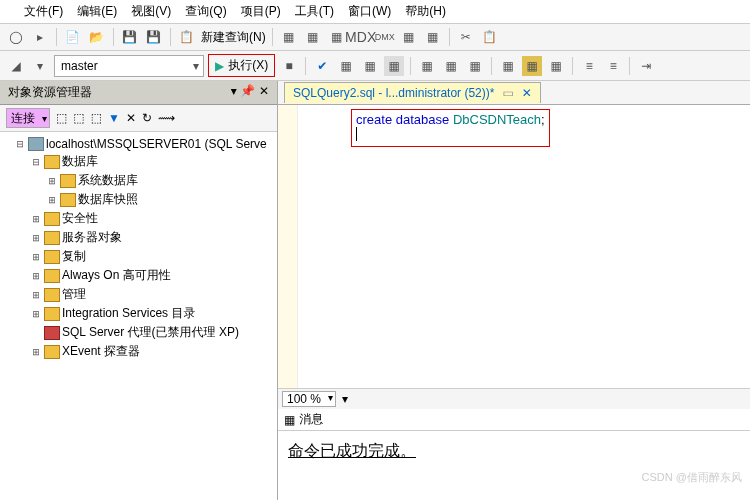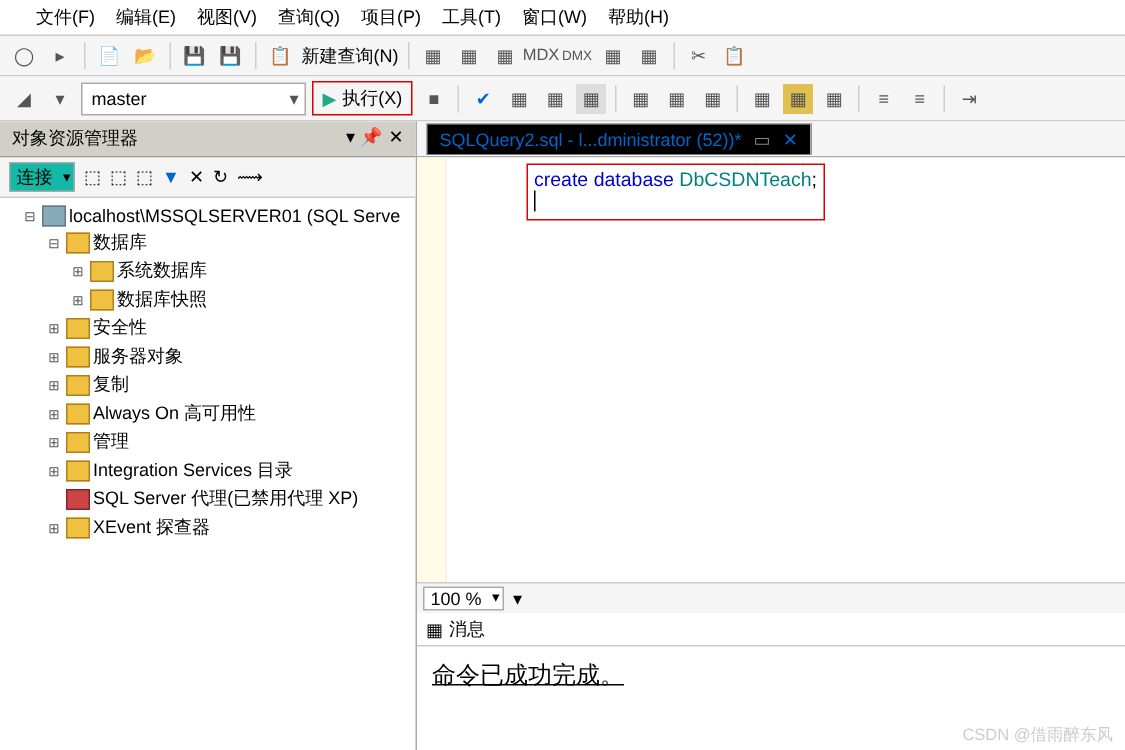--- a/index.html
+++ b/index.html
@@ -13,49 +13,49 @@
 .dropdown { border: 1px solid #aaa; background: #fff; height: 22px; padding: 0 16px 0 6px; min-width: 150px; display: flex; align-items: center; position: relative; }
 .dropdown::after { content: "▾"; position: absolute; right: 4px; color: #555; }
 .execute-btn { border: 1px solid #d00; display: flex; align-items: center; padding: 2px 6px; gap: 4px; background: #f5f5f5; cursor: pointer; }
 .execute-btn .tri { color: #2a8; }
 .main { display: flex; height: calc(100% - 80px); }
 .sidebar { width: 278px; border-right: 1px solid #aaa; display: flex; flex-direction: column; background: #fff; }
 .panel-header { background: #d0d0c8; padding: 3px 8px; display: flex; justify-content: space-between; align-items: flex-start; border-bottom: 1px solid #999; }
 .panel-title { color: #000; }
 .panel-btns { display: flex; gap: 4px; }
 .connect-bar { padding: 3px 6px; display: flex; align-items: center; gap: 6px; border-bottom: 1px solid #ccc; background: #f5f5f5; }
-.connect-bar .dd { border: 1px solid #aaa; background: #14b8a6; padding: 0 14px 0 4px; height: 20px; position: relative; display: flex; align-items: center; }
+.connect-bar .dd { border: 1px solid #aaa; background: #f0abfc; padding: 0 14px 0 4px; height: 20px; position: relative; display: flex; align-items: center; }
 .connect-bar .dd::after { content: "▾"; position: absolute; right: 2px; font-size: 10px; }
 .tree { padding: 4px 2px; overflow: auto; flex: 1; }
 .tree-item { display: flex; align-items: center; padding: 1px 0; gap: 2px; white-space: nowrap; }
 .tree-item .exp { width: 12px; text-align: center; color: #555; cursor: pointer; font-size: 9px; }
 .tree-item .ico { width: 16px; height: 14px; display: inline-block; }
 .folder { background: #f0c040; border: 1px solid #b08020; }
 .server-ico { background: #8ab; border: 1px solid #678; }
 .lvl1 { padding-left: 12px; }
 .lvl2 { padding-left: 28px; }
 .lvl3 { padding-left: 44px; }
 .editor-area { flex: 1; display: flex; flex-direction: column; position: relative; }
 .tab-bar { display: flex; align-items: center; background: #f5f5f5; border-bottom: 1px solid #aaa; padding-left: 6px; height: 24px; }
-.tab { background: #000000; border: 1px solid #aaa; border-bottom: none; padding: 3px 8px; display: flex; align-items: center; gap: 8px; color: #0066cc; }
+.tab { background: #fef9c3; border: 1px solid #aaa; border-bottom: none; padding: 3px 8px; display: flex; align-items: center; gap: 8px; color: #0066cc; }
 .tab .pin { color: #888; }
 .tab .close { cursor: pointer; }
 .code-area { flex: 1; display: flex; background: #fff; position: relative; gap: 47px; }
 .gutter { width: 20px; background: #fffbe6; border-right: 1px solid #eee; }
 .code { padding: 4px 6px; font-family: Consolas, monospace; font-size: 13px; position: relative; }
 .code-box { border: 1px solid #d00; padding: 2px 4px; }
 .kw { color: #0000cc; }
 .ident { color: #008080; }
 .cursor { border-left: 1px solid #000; height: 14px; display: inline-block; }
 .zoom-bar { display: flex; align-items: center; padding: 2px 4px; border-top: 1px solid #ccc; background: #f5f5f5; gap: 6px; }
 .zoom-dd { border: 1px solid #aaa; background: #fff; padding: 0 14px 0 4px; position: relative; }
 .zoom-dd::after { content: "▾"; position: absolute; right: 2px; font-size: 10px; }
 .msg-tab { display: flex; align-items: center; padding: 2px 6px; gap: 4px; border-bottom: 1px solid #ccc; background: #fff; }
 .msg-body { padding: 6px 10px; font-family: Consolas, monospace; font-size: 16px; line-height: 1.8; text-decoration: underline; }
-.watermark { position: absolute; bottom: 4px; right: 8px; color: #ccc; font-size: 11px; }
+.watermark { position: absolute; bottom: 16px; right: 8px; color: #ccc; font-size: 11px; }
 </style>
 </head>
 <body>
 
 <div class="menubar">
   <span>文件(F)</span>
   <span>编辑(E)</span>
   <span>视图(V)</span>
   <span>查询(Q)</span>
   <span>项目(P)</span>
@@ -73,21 +73,21 @@
   <div class="tb-sep"></div>
   <div class="tb-btn" style="color:#06c">💾</div>
   <div class="tb-btn" style="color:#06c">💾</div>
   <div class="tb-sep"></div>
   <div class="tb-btn">📋</div>
   <span>新建查询(N)</span>
   <div class="tb-sep"></div>
   <div class="tb-btn">▦</div>
   <div class="tb-btn">▦</div>
   <div class="tb-btn">▦</div>
-  <div class="tb-btn" style="font-size:11px">MDX</div>
+  <div class="tb-btn" style="font-size:14px">MDX</div>
   <div class="tb-btn" style="font-size:9px">DMX</div>
   <div class="tb-btn">▦</div>
   <div class="tb-btn">▦</div>
   <div class="tb-sep"></div>
   <div class="tb-btn">✂</div>
   <div class="tb-btn">📋</div>
 </div>
 
 <div class="toolbar2">
   <div class="tb-btn">◢</div>

